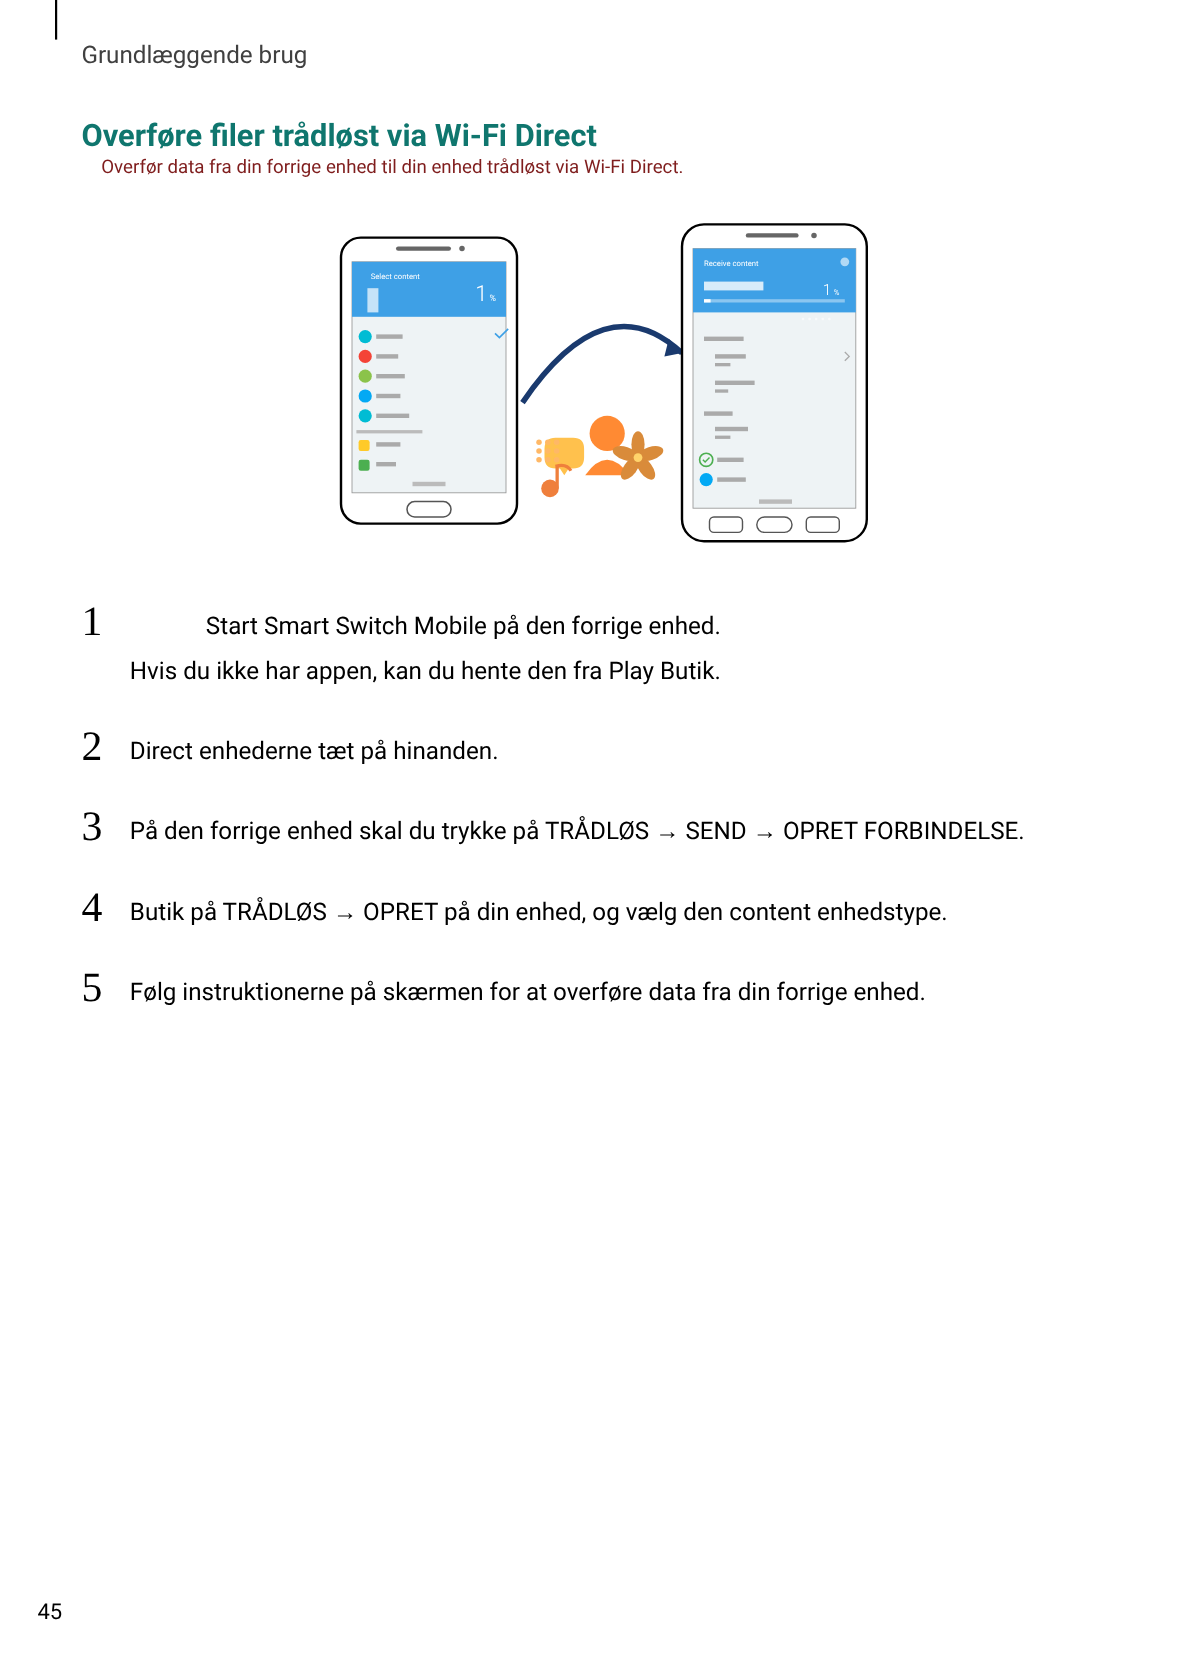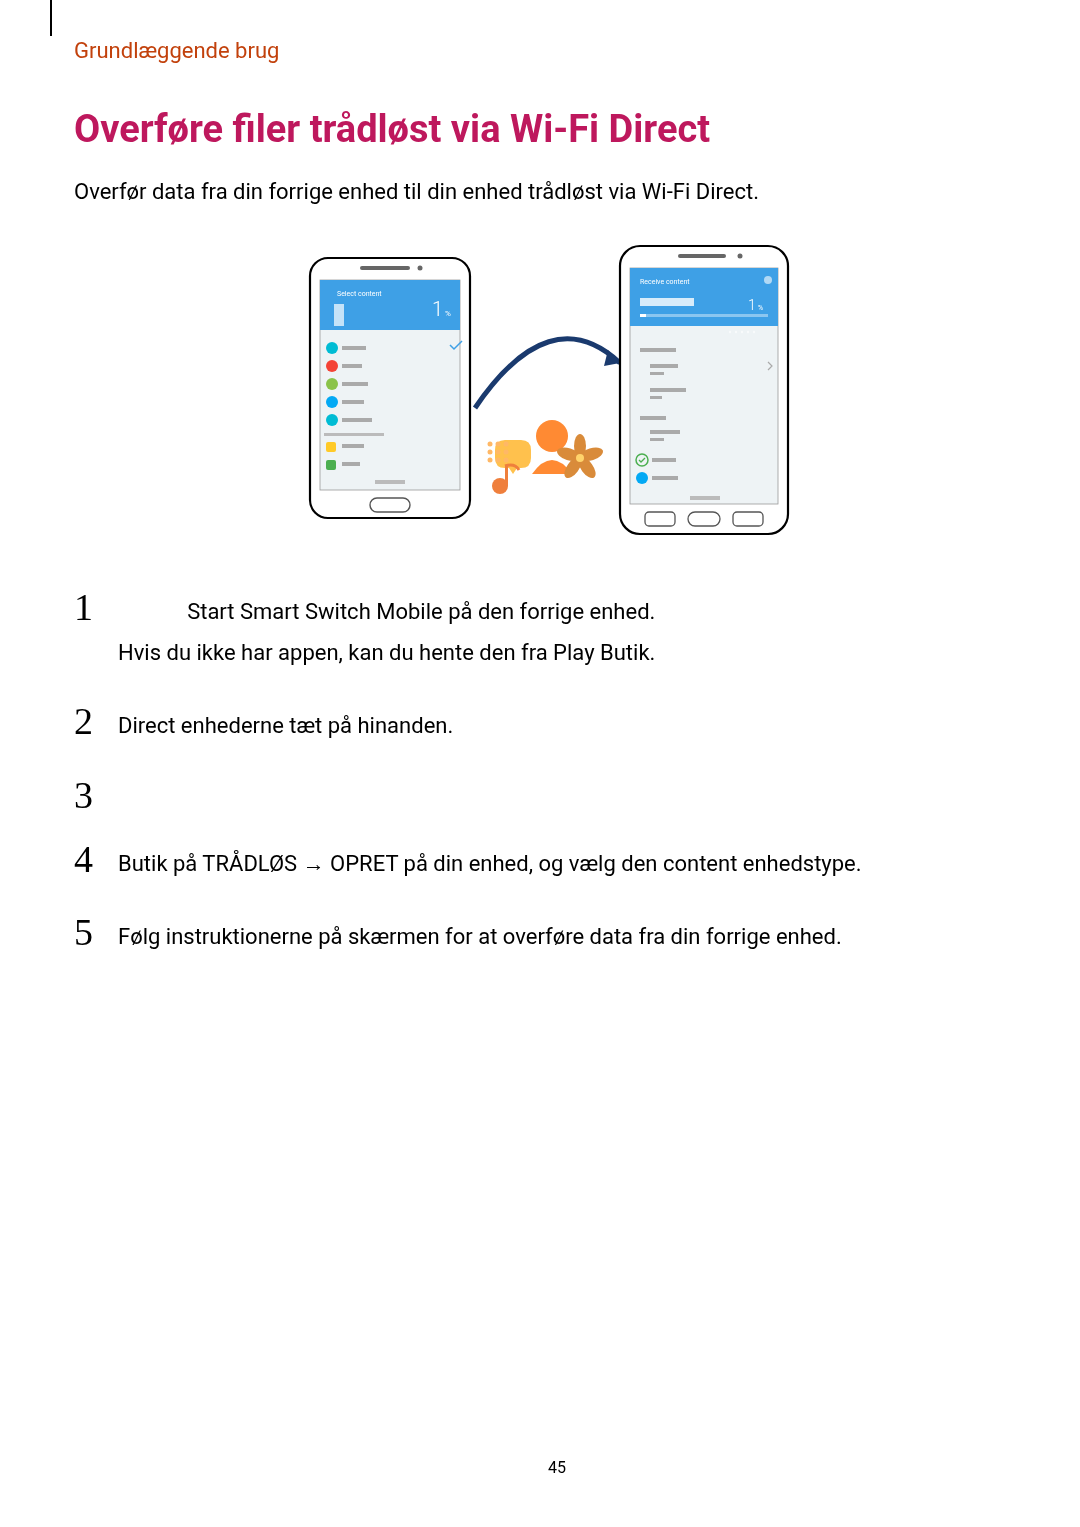--- a/index.html
+++ b/index.html
@@ -17,35 +17,35 @@
     top: 0;
     width: 2px;
     height: 36px;
     background: #000;
   }
   .page {
     padding: 38px 74px 0 74px;
   }
   .breadcrumb {
     font-size: 22px;
-    color: #c2410c;
+    color: #404040;
     margin-bottom: 44px;
     font-weight: 400;
   }
   .section-heading {
-    font-size: 38px;
+    font-size: 28px;
     font-weight: 700;
-    color: #be185d;
-    margin-bottom: 24px;
+    color: #0f766e;
   }
   .intro {
-    font-size: 22px;
-    color: #000000;
+    font-size: 17px;
+    color: #7f1d1d;
     margin-bottom: 30px;
     line-height: 1.5;
+    margin-left: 18px;
   }
   .illustration {
     display: flex;
     justify-content: center;
     margin: 10px 0 50px 0;
   }
   .steps {
     list-style: none;
   }
   .step {
@@ -67,22 +67,22 @@
     font-size: 22px;
     line-height: 1.6;
     padding-top: 6px;
     text-align: right;
   }
   .step-body p { margin-bottom: 6px; }
   .page-number {
     position: absolute;
     bottom: 50px;
     left: 0; right: 0;
-    text-align: center;
-    font-size: 16px;
+    text-align: left;
+    font-size: 20px;
     color: #000;
     margin-left: 34px;
   }
   b { font-weight: 400; }
 </style>
 </head>
 <body>
 
 <div class="corner-tab"></div>
 
@@ -217,20 +217,25 @@
       </div>
     </li>
     <li class="step">
       <span class="step-num">2</span>
       <div class="step-body">
         <p><span>Direct enhederne tæt på hinanden.</span></p>
       </div>
     </li>
     <li class="step">
       <span class="step-num">3</span>
+      <div class="step-body">
+        <p>
+          <span>På den forrige enhed skal du trykke på </span><b>TRÅDLØS</b><span> → </span><b>SEND</b><span> → </span><b>OPRET FORBINDELSE</b><span>.</span>
+        </p>
+      </div>
     </li>
     <li class="step">
       <span class="step-num">4</span>
       <div class="step-body">
         <p>
           <span>Butik på </span><b>TRÅDLØS</b><span> → </span><b>OPRET</b><span> på din enhed, og vælg den content enhedstype.</span>
         </p>
       </div>
     </li>
     <li class="step">

